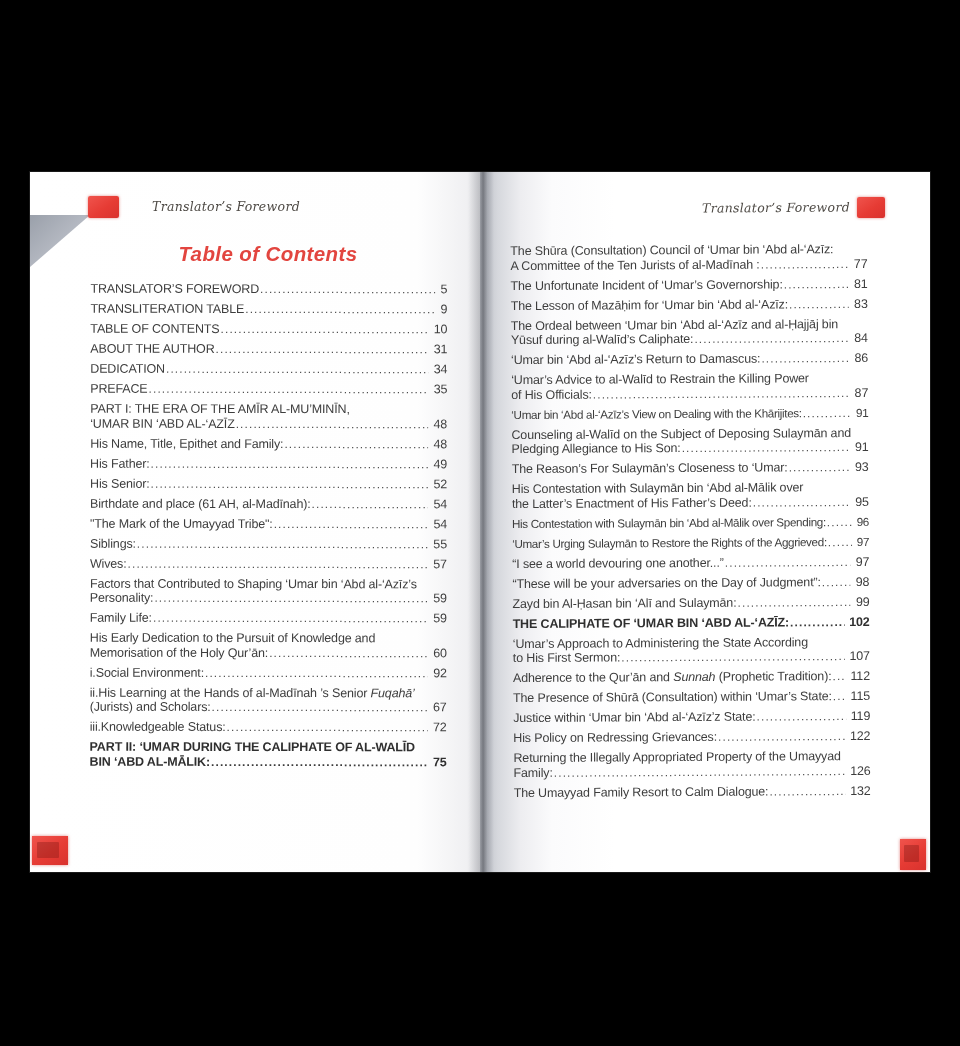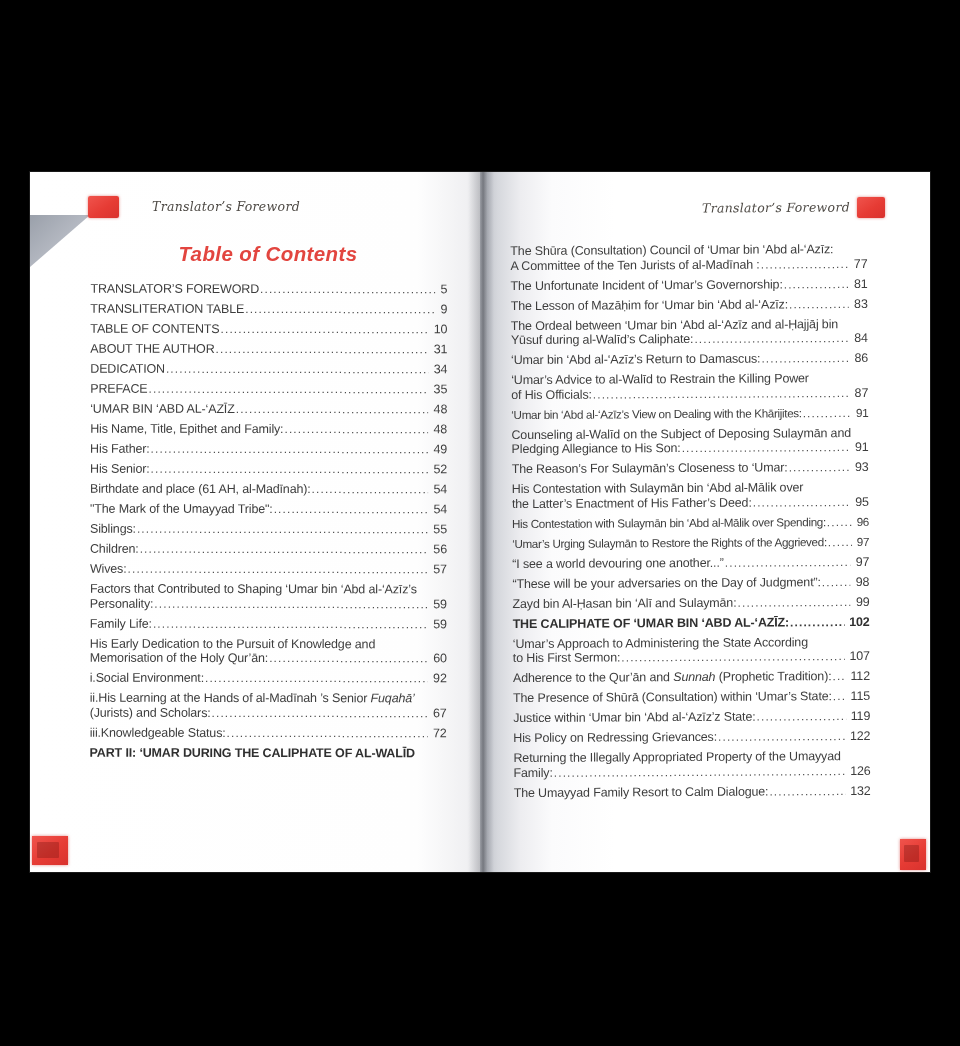--- a/index.html
+++ b/index.html
@@ -107,20 +107,23 @@
         </div>
         <div class="entry">
           <div class="line">
             <span class="label"><span>PREFACE</span></span>
             <span class="dots"></span>
             <span class="num">35</span>
           </div>
         </div>
         <div class="entry">
           <div class="line">
+            <span class="label"><span>PART I: THE ERA OF THE AMĪR AL-MU’MINĪN,</span></span>
+          </div>
+          <div class="line">
             <span class="label"><span>‘UMAR BIN ‘ABD AL-‘AZĪZ</span></span>
             <span class="dots"></span>
             <span class="num">48</span>
           </div>
         </div>
         <div class="entry">
           <div class="line">
             <span class="label"><span>His Name, Title, Epithet and Family:</span></span>
             <span class="dots"></span>
             <span class="num">48</span>
@@ -156,27 +159,20 @@
         </div>
         <div class="entry">
           <div class="line">
             <span class="label"><span>Siblings:</span></span>
             <span class="dots"></span>
             <span class="num">55</span>
           </div>
         </div>
         <div class="entry">
           <div class="line">
-            <span class="label"><span>Children:</span></span>
-            <span class="dots"></span>
-            <span class="num">56</span>
-          </div>
-        </div>
-        <div class="entry">
-          <div class="line">
             <span class="label"><span>Wives:</span></span>
             <span class="dots"></span>
             <span class="num">57</span>
           </div>
         </div>
         <div class="entry">
           <div class="line">
             <span class="label"><span>Factors that Contributed to Shaping ‘Umar bin ‘Abd al-‘Azīz’s</span></span>
           </div>
           <div class="line">
@@ -222,20 +218,25 @@
         <div class="entry">
           <div class="line">
             <span class="label"><span>iii.Knowledgeable Status:</span></span>
             <span class="dots"></span>
             <span class="num">72</span>
           </div>
         </div>
         <div class="entry bold">
           <div class="line">
             <span class="label"><span>PART II: ‘UMAR DURING THE CALIPHATE OF AL-WALĪD</span></span>
+          </div>
+          <div class="line">
+            <span class="label"><span>BIN ‘ABD AL-MĀLIK:</span></span>
+            <span class="dots"></span>
+            <span class="num">75</span>
           </div>
         </div>
       </div>
     <div class="toc toc-right">
         <div class="entry">
           <div class="line">
             <span class="label"><span>The Shūra (Consultation) Council of ‘Umar bin ‘Abd al-‘Azīz:</span></span>
           </div>
           <div class="line">
             <span class="label"><span>A Committee of the Ten Jurists of al-Madīnah :</span></span>

